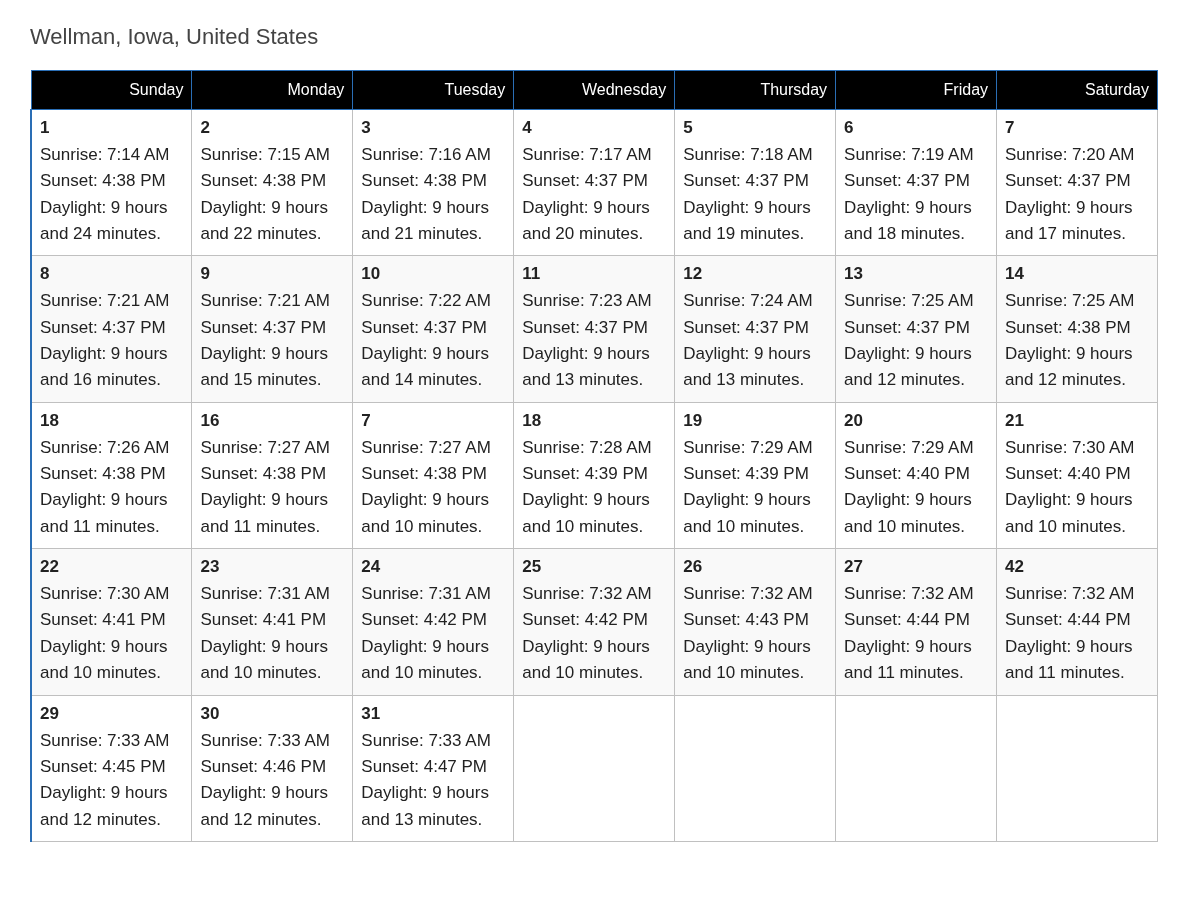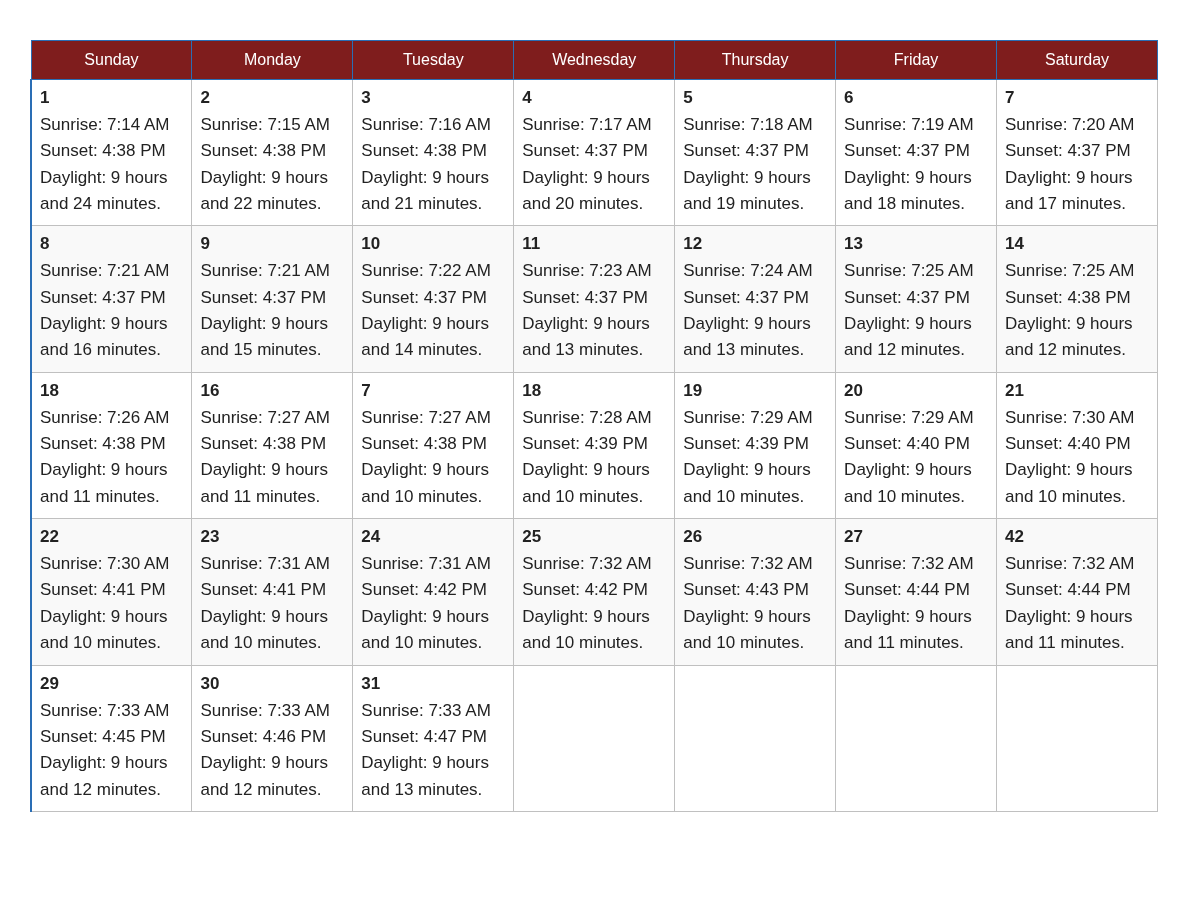--- a/index.html
+++ b/index.html
@@ -55,26 +55,26 @@
       font-size: 22px;
       color: #444;
       margin-top: 4px;
     }
     table {
       width: 100%;
       border-collapse: collapse;
       table-layout: fixed;
     }
     thead th {
-      background-color: #7f1d1d;
+      background-color: #000000;
       color: #fff;
       font-size: 16px;
       font-weight: normal;
       padding: 10px 8px;
-      text-align: center;
+      text-align: right;
       border: 1px solid #2a6eb5;
     }
     tbody td {
       vertical-align: top;
       padding: 8px;
       border: 1px solid #c0c0c0;
       font-size: 12.5px;
       color: #222;
       background: #fff;
       height: 110px;
@@ -98,20 +98,21 @@
     }
     .empty-cell {
       background: #fff !important;
     }
   </style>
 </head>
 <body>
 
 <div class="header">
   <div class="title-block">
+    <div class="location">Wellman, Iowa, United States</div>
   </div>
 </div>
 
 <table>
   <thead>
     <tr id="weekday-header">
         <th>Sunday</th>
         <th>Monday</th>
         <th>Tuesday</th>
         <th>Wednesday</th>

